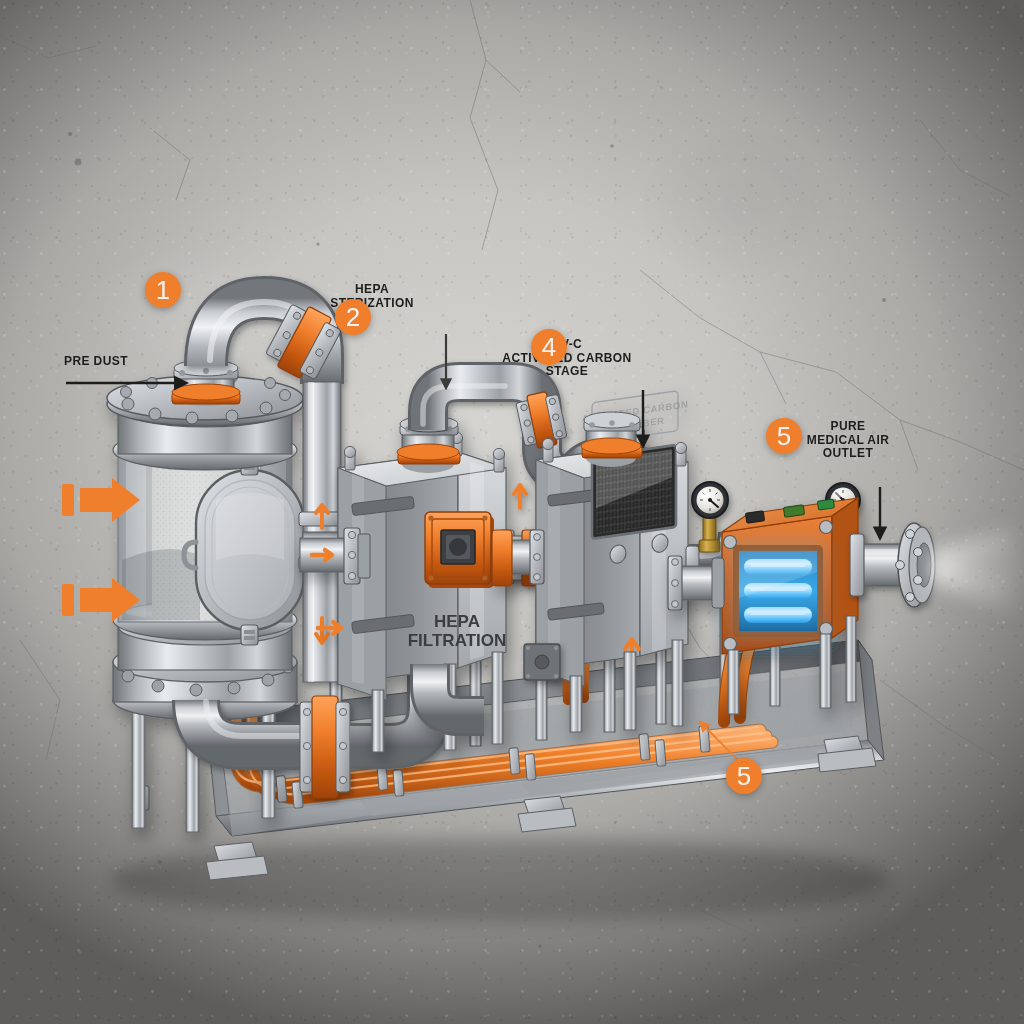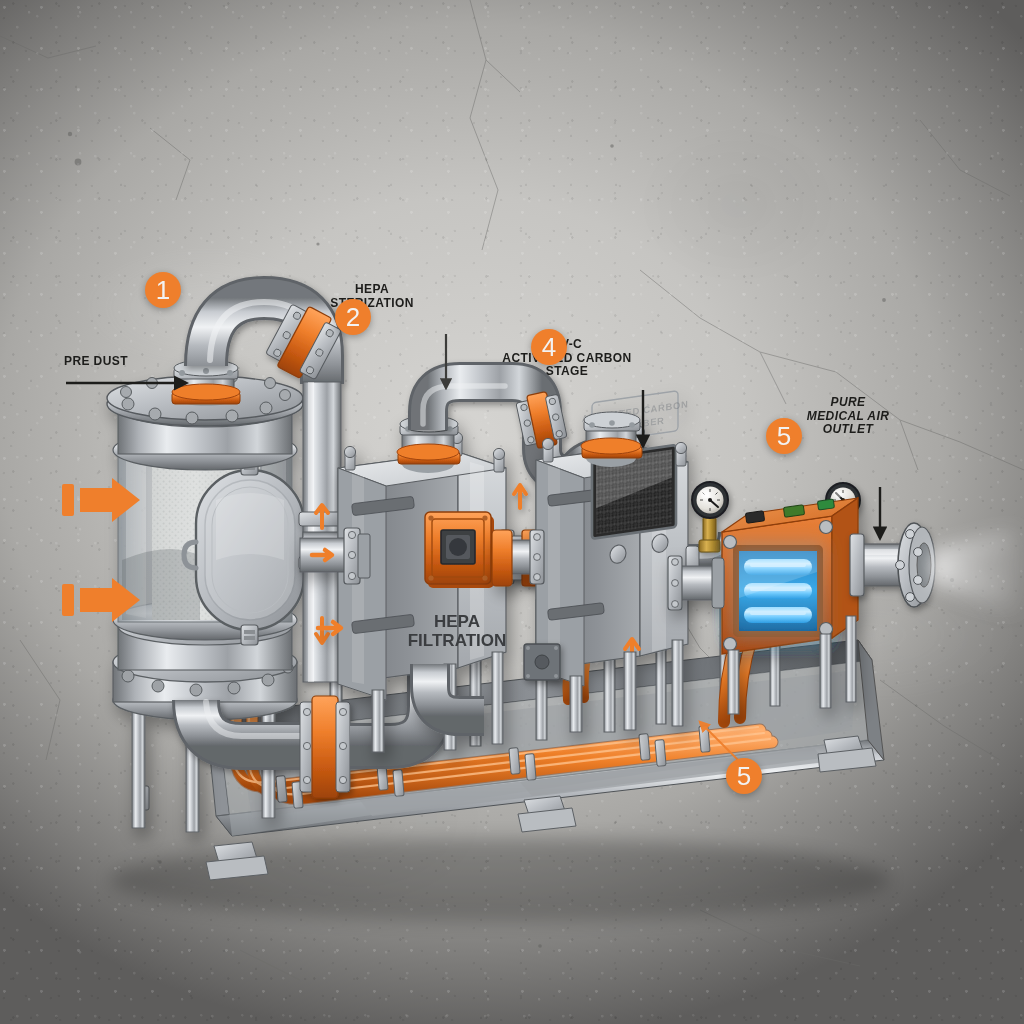--- a/index.html
+++ b/index.html
@@ -842,21 +842,21 @@
     <line x1="738" y1="760" x2="700" y2="722" stroke="#ef7f2c" stroke-width="2" marker-end="url(#ahOrange)" opacity=".95"></line>
   </svg>
 
   <div id="labels">
       <div class="cap-label left" style="left: 64px; top: 355px;">PRE DUST</div>
       <div class="cap-label center" style="left: 372px; top: 283px; transform: translateX(-50%);">HEPA
 STERIZATION</div>
       <div class="cap-label center" style="left: 567px; top: 338px; transform: translateX(-50%);">UV-C
 ACTIVATED CARBON
 STAGE</div>
-      <div class="cap-label center" style="left: 848px; top: 396px; transform: translateX(-50%); font-style: italic;">PURE
+      <div class="cap-label center" style="left: 848px; top: 420px; transform: translateX(-50%);">PURE
 MEDICAL AIR
 OUTLET</div>
     </div>
   <div id="markers">
       <div class="marker" style="left: 145px; top: 272px; width: 36px; height: 36px; font-size: 26px; background: rgb(239, 127, 44);">1</div>
       <div class="marker" style="left: 335px; top: 299px; width: 36px; height: 36px; font-size: 26px; background: rgb(239, 127, 44);">2</div>
       <div class="marker" style="left: 531px; top: 329px; width: 36px; height: 36px; font-size: 26px; background: rgb(239, 127, 44);">4</div>
       <div class="marker" style="left: 766px; top: 418px; width: 36px; height: 36px; font-size: 26px; background: rgb(239, 127, 44);">5</div>
       <div class="marker" style="left: 726px; top: 758px; width: 36px; height: 36px; font-size: 26px; background: rgb(239, 127, 44);">5</div>
     </div>

